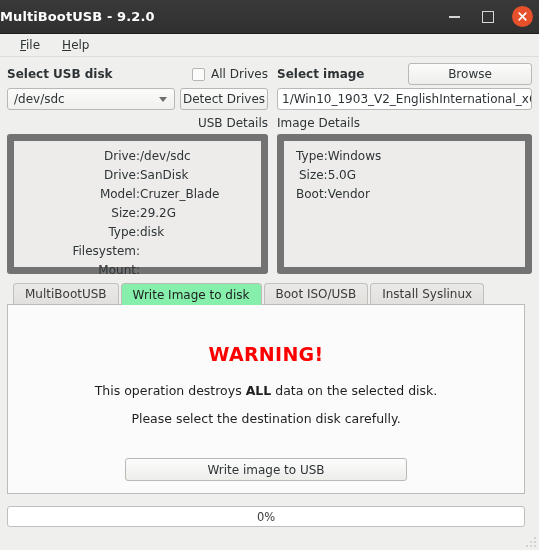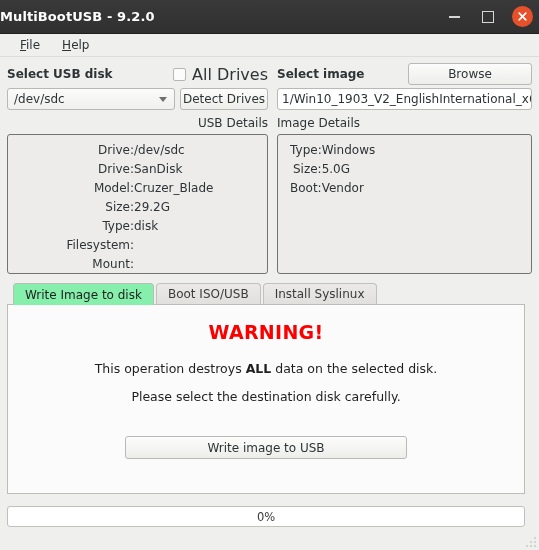--- a/index.html
+++ b/index.html
@@ -132,21 +132,21 @@
     gap: 6px;
   }
   .checkbox {
     width: 13px;
     height: 13px;
     border: 1px solid #b6b6b3;
     border-radius: 2px;
     background: #fcfcfc;
     box-sizing: border-box;
   }
-  .check-label { font-size: 16px; }
+  .check-label { font-size: 12px; }
 
   .controls-row {
     display: flex;
     align-items: center;
     gap: 5px;
     margin-top: 5px;
   }
   .combo {
     flex: 1 1 auto;
     height: 22px;
@@ -205,21 +205,21 @@
     font-size: 12px;
     color: #2e3436;
     margin-top: 6px;
     height: 15px;
     line-height: 15px;
   }
   .cap-right { text-align: right; }
   .cap-left  { text-align: left; }
 
   .panel {
-    border: 1px solid #737373;
+    border: 7px solid #737373;
     border-radius: 3px;
     background: #edeceb;
     box-sizing: border-box;
     margin-top: 3px;
     padding: 8px 10px 8px 6px;
   }
   .panel-left  { height: 140px; }
   .panel-right { height: 140px; padding-left: 12px; }
 
   table.kv {
@@ -278,21 +278,21 @@
     position: relative;
     z-index: 1;
     display: flex;
     flex-direction: column;
     align-items: center;
   }
   .warning-title {
     color: #fc0000;
     font-weight: bold;
     font-size: 19px;
-    margin-top: 16px;
+    margin-top: 38px;
     letter-spacing: .3px;
   }
   .warn-line {
     font-size: 12.5px;
     color: #1f1f1f;
     margin-top: 18px;
   }
   .warn-line.second { margin-top: 13px; }
   .warn-line b { font-weight: bold; }
   .btn-write {
@@ -443,20 +443,21 @@
               <td class="k">Boot:</td>
               <td class="v">Vendor</td>
             </tr>
           </tbody>
             </table>
         </div>
       </div>
     </div>
 
     <div class="tabs-wrap">
+      <div class="tab">MultiBootUSB</div>
       <div class="tab active">Write Image to disk</div>
       <div class="tab">Boot ISO/USB</div>
       <div class="tab">Install Syslinux</div>
     </div>
 
     <div class="content-panel">
       <div class="warning-title">WARNING!</div>
       <div class="warn-line"><span>This operation destroys </span><b>ALL</b><span> data on the selected disk.</span></div>
       <div class="warn-line second">Please select the destination disk carefully.</div>
       <div class="btn btn-write">Write image to USB</div>

